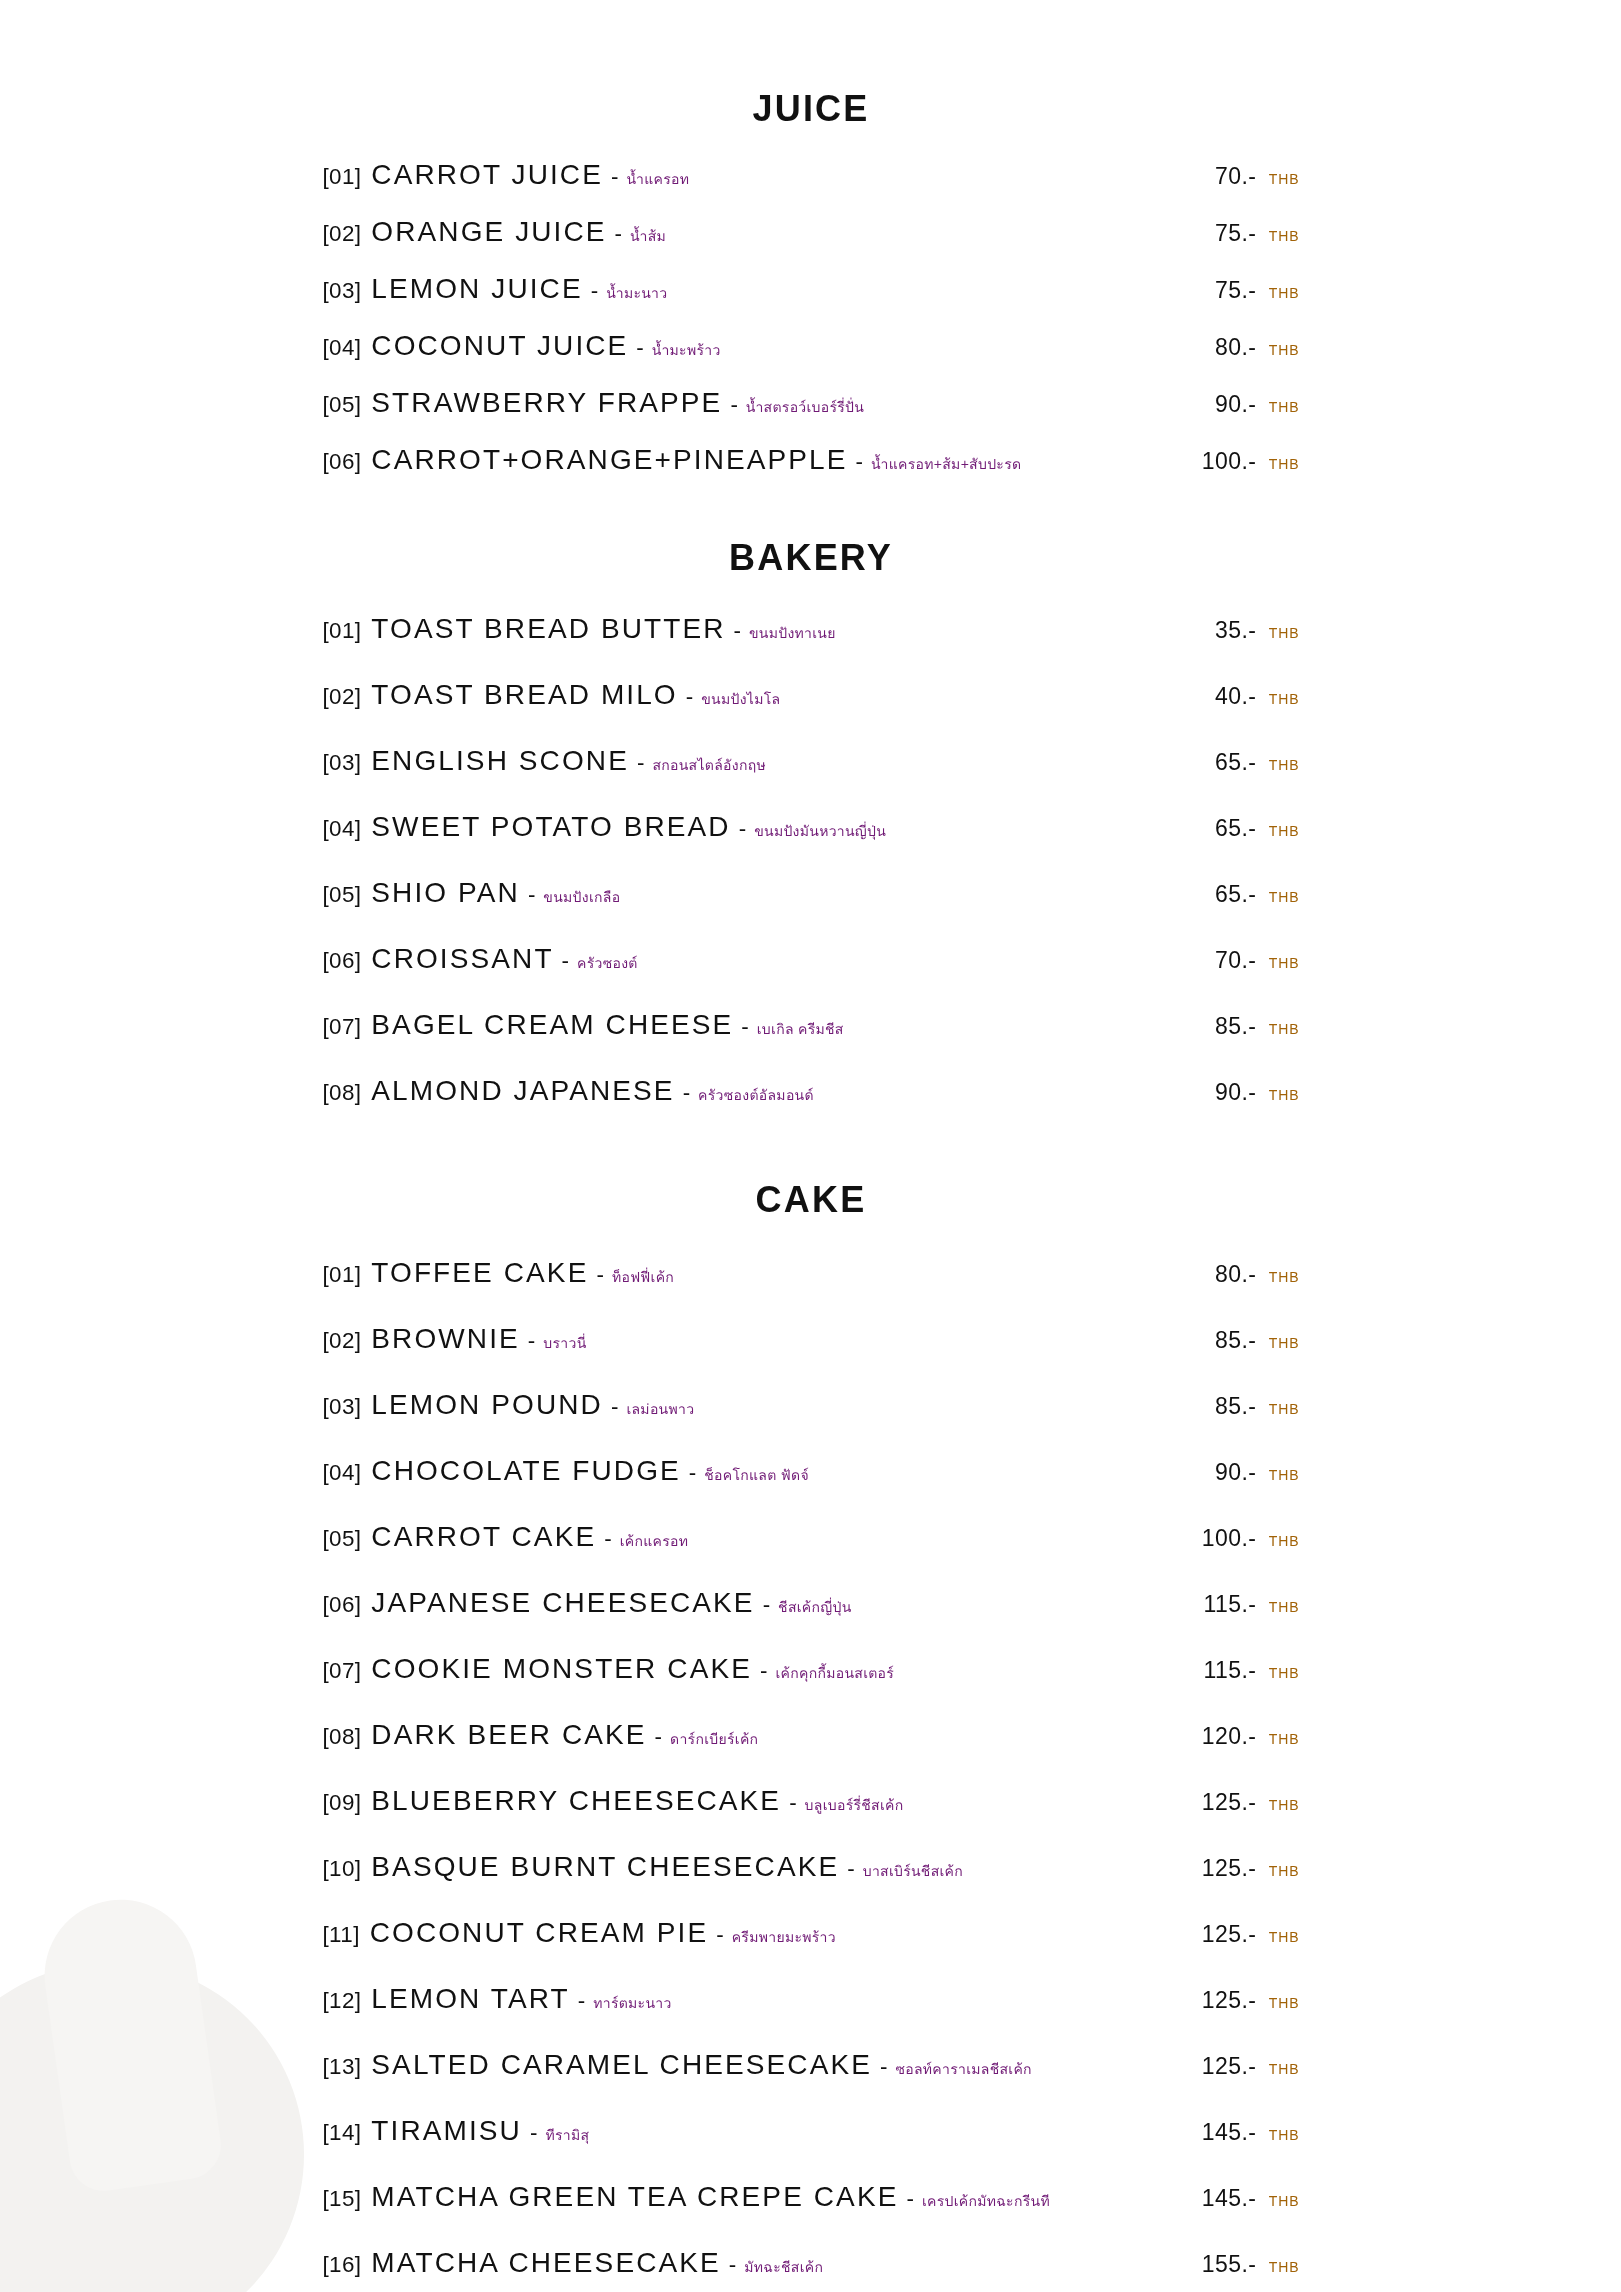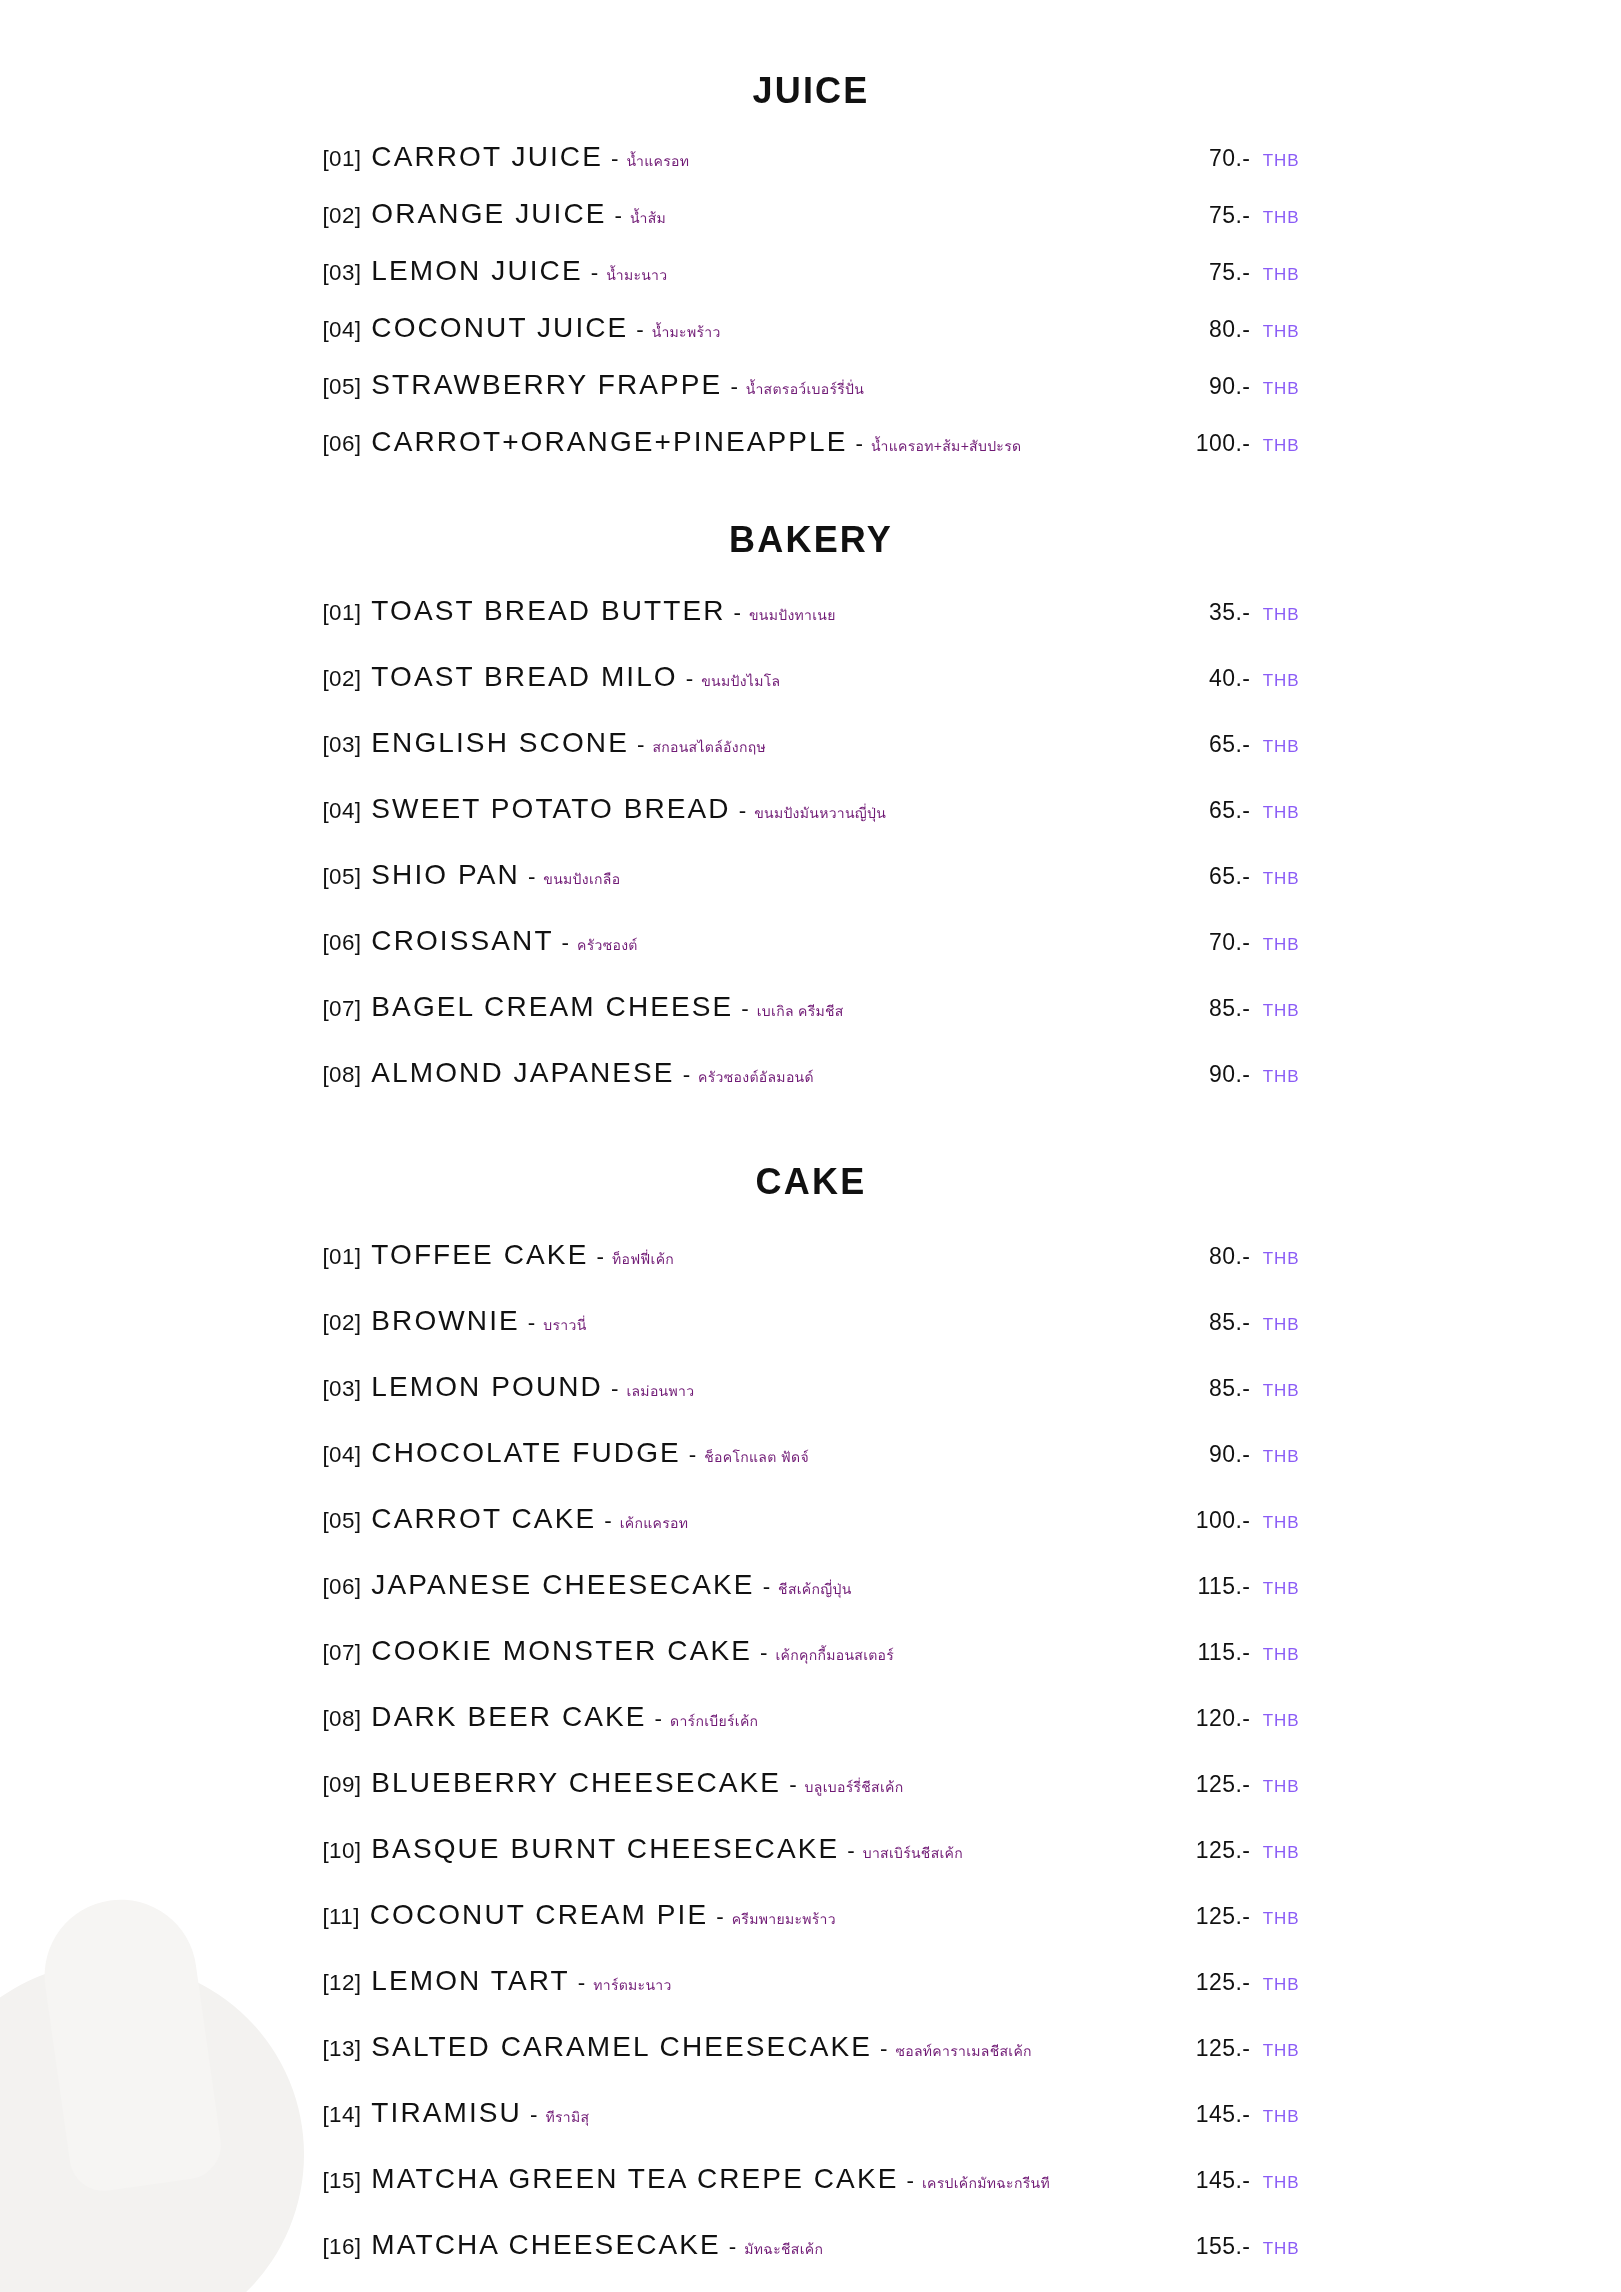--- a/index.html
+++ b/index.html
@@ -52,21 +52,21 @@
 
   .section-title {
     text-align: center;
     font-size: 36px;
     font-weight: 700;
     letter-spacing: 2.2px;
     color: #111111;
     margin: 0;
   }
 
-  .section-juice .section-title { padding-top: 70px; }
+  .section-juice .section-title { padding-top: 88px; }
   .section-bakery .section-title { padding-top: 43px; }
   .section-cake .section-title { padding-top: 45px; }
 
   .items {
     margin-top: 23px;
     padding: 0 170px 0 170px;
   }
   .section-juice .items { margin-top: 21.5px; }
   .section-bakery .items { margin-top: 27px; }
   .section-cake .items { margin-top: 29px; }
@@ -117,22 +117,22 @@
     min-width: 161px;
   }
   .price {
     font-size: 23px;
     color: #111;
     text-align: right;
     min-width: 82px;
     letter-spacing: 0.4px;
   }
   .cur {
-    font-size: 17px;
-    color: #8b5cf6;
+    font-size: 14px;
+    color: #a16207;
     letter-spacing: 0.9px;
     margin-left: 12.5px;
   }
 
   .note {
     font-size: 22.4px;
     letter-spacing: 1.4px;
     color: #15803d;
     padding: 0 170px;
     margin-top: 30px;

